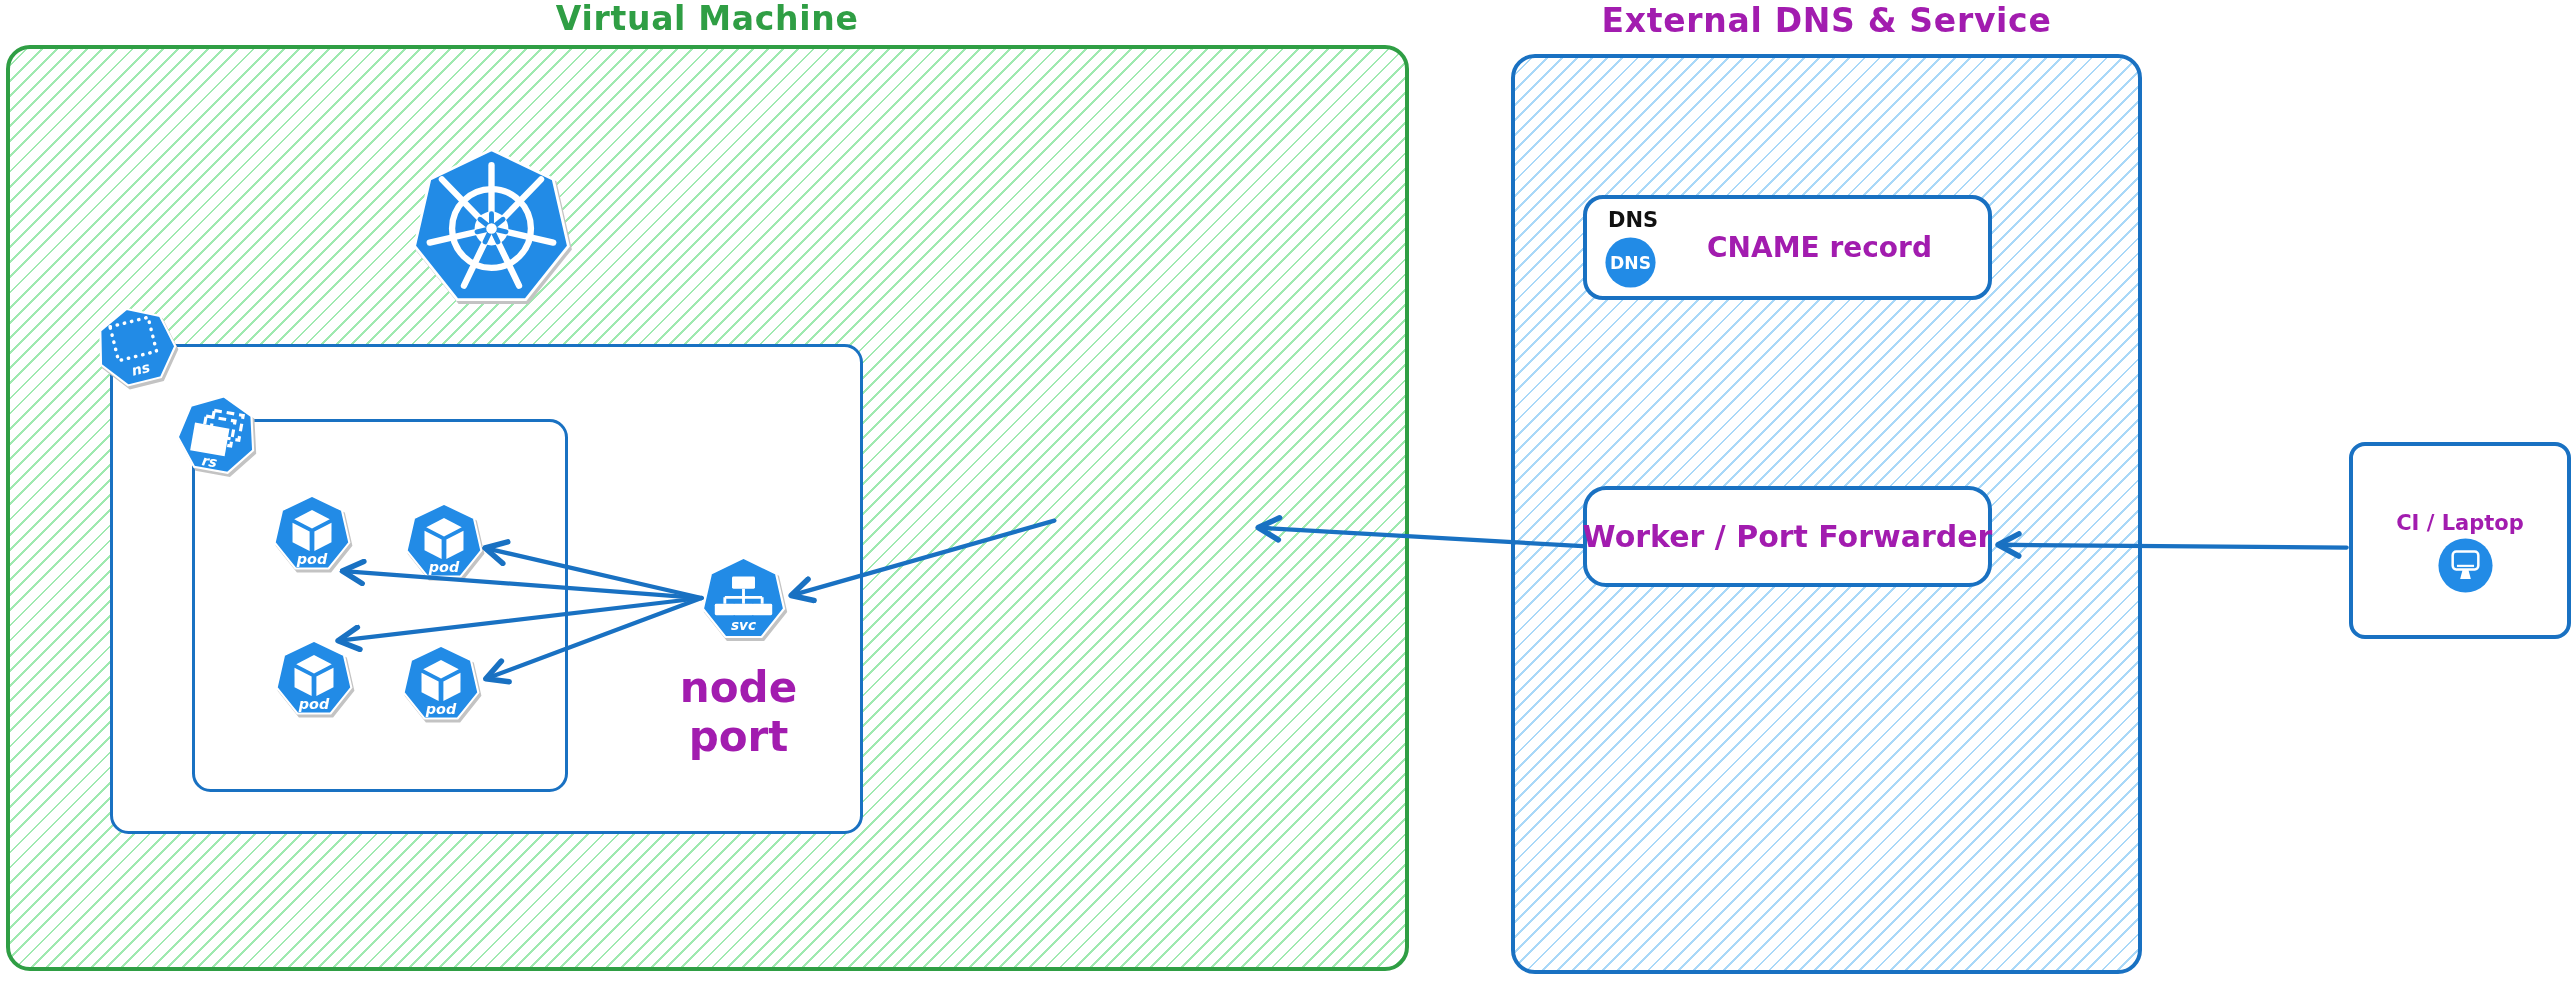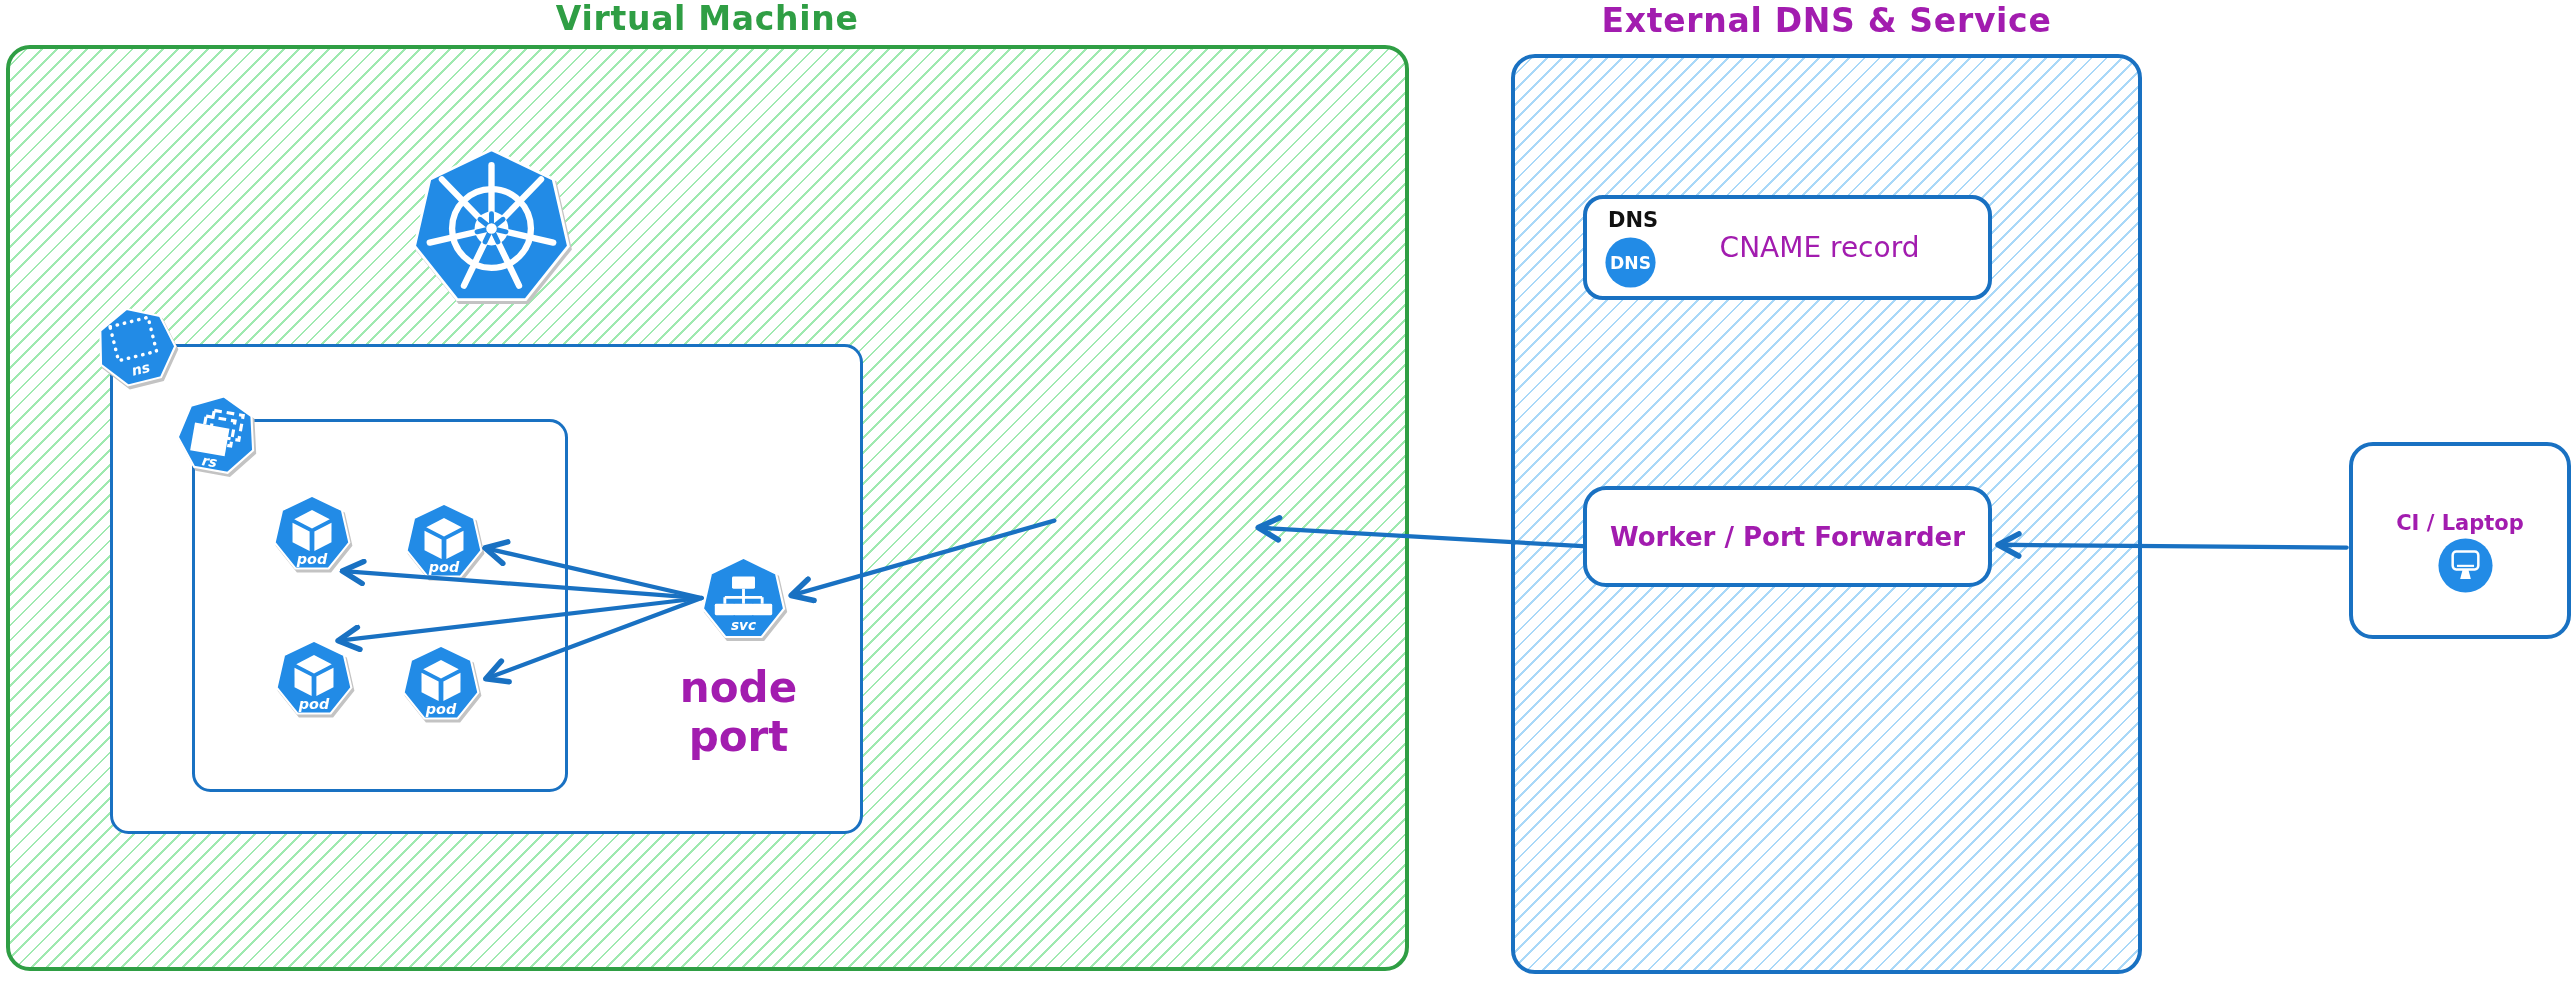--- a/index.html
+++ b/index.html
@@ -120,28 +120,28 @@
 
   <div class="abs blue-text" style="left:639px;top:663px;width:199px;text-align:center;font-size:42px;font-weight:600;">node port</div>
 
 
   <div class="abs card thick-blue" style="left:1583px;top:195px;width:409px;height:105px;border-radius:20px;">
     <div style="position:absolute;left:21px;top:8.5px;font-size:21px;font-weight:700;color:#111;">DNS</div>
     <svg style="position:absolute;left:17px;top:37px;" width="53" height="53" viewBox="0 0 74 74">
       <circle cx="37" cy="37" r="35" fill="#228be6"></circle>
       <text x="37" y="46" text-anchor="middle" fill="#ffffff" font-size="24" font-weight="700">DNS</text>
     </svg>
-    <div class="center-label blue-text" style="position:absolute;left:0;top:0;right:0;bottom:0;padding-left:64px;font-size:28px;font-weight:400;">CNAME record</div>
+    <div class="center-label blue-text" style="position:absolute;left:0;top:0;right:0;bottom:0;padding-left:64px;font-size:28px;font-weight:700;">CNAME record</div>
   </div>
 
   <div class="abs card center-label thick-blue" style="left:1583px;top:486px;width:409px;height:101px;border-radius:23px;">
-    <span class="blue-text" style="font-size:26px;font-weight:600;white-space:nowrap;">Worker / Port Forwarder</span>
+    <span class="blue-text" style="font-size:30px;font-weight:600;white-space:nowrap;">Worker / Port Forwarder</span>
   </div>
 
-  <div class="abs card thick-blue" style="left:2349px;top:442px;width:222px;height:197px;border-radius:24px;">
+  <div class="abs card thick-blue" style="left:2349px;top:442px;width:222px;height:197px;border-radius:16px;">
     <div class="blue-text" style="position:absolute;left:0;top:65px;width:100%;text-align:center;font-size:21px;font-weight:600;">CI / Laptop</div>
     <svg style="position:absolute;left:84px;top:91px;" width="57" height="57" viewBox="0 0 80 80">
       <circle cx="40" cy="40" r="38" fill="#228be6"></circle>
       <rect x="22" y="20.5" width="36" height="25" rx="5" fill="none" stroke="#ffffff" stroke-width="3.5"></rect>
       <line x1="28" y1="40.5" x2="52" y2="40.5" stroke="#ffffff" stroke-width="3"></line>
       <polygon points="36,45.5 44,45.5 47.5,59 32.5,59" fill="#ffffff"></polygon>
     </svg>
   </div>
 
   <svg class="abs" style="left:0;top:0;pointer-events:none;" width="2576" height="983" viewBox="0 0 3628 1384">

